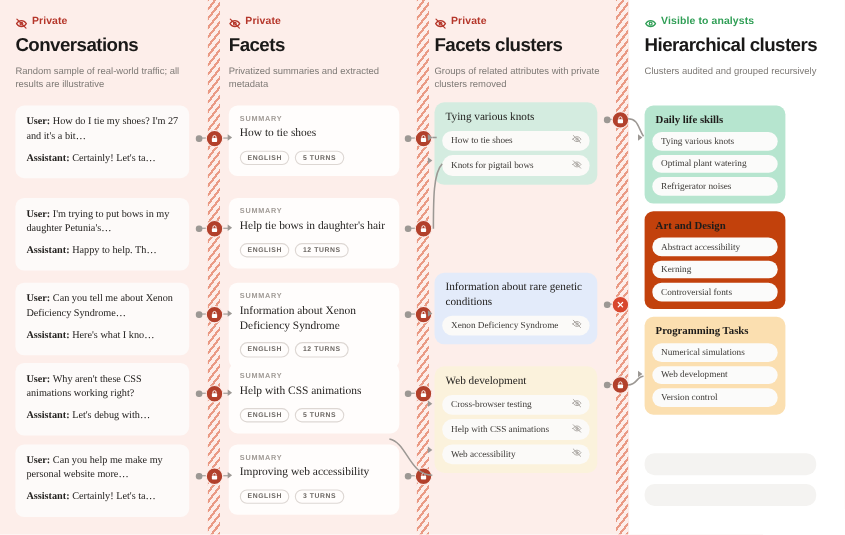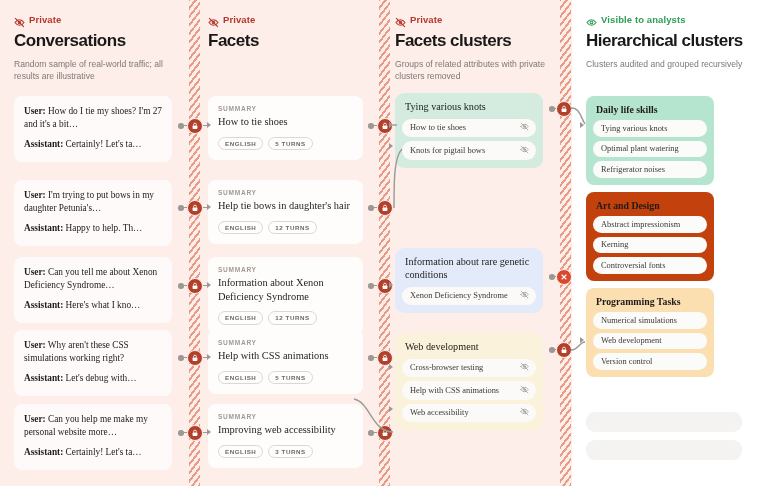--- a/index.html
+++ b/index.html
@@ -182,21 +182,21 @@
         <span>Happy to help. Th…</span></div>
     </div>
     <div class="conv-card" style="top:257px">
       <div class="line"><b>User:</b>
         <span>Can you tell me about Xenon Deficiency Syndrome…</span></div>
       <div class="line assist"><b>Assistant:</b>
         <span>Here's what I kno…</span></div>
     </div>
     <div class="conv-card" style="top:330px">
       <div class="line"><b>User:</b>
-        <span>Why aren't these CSS simulations working right?</span></div>
+        <span>Why aren't these CSS animations working right?</span></div>
       <div class="line assist"><b>Assistant:</b>
         <span>Let's debug with…</span></div>
     </div>
     <div class="conv-card" style="top:404px">
       <div class="line"><b>User:</b>
         <span>Can you help me make my personal website more…</span></div>
       <div class="line assist"><b>Assistant:</b>
         <span>Certainly! Let's ta…</span></div>
     </div>
   </div>
@@ -208,20 +208,21 @@
             <g fill="none" stroke="#b5362a" stroke-width="1.6" stroke-linecap="round">
               <path d="M1.5 8s2.6-4 6.5-4 6.5 4 6.5 4-2.6 4-6.5 4S1.5 8 1.5 8z"></path>
               <circle cx="8" cy="8" r="1.8"></circle>
               <path d="M2 2l12 12"></path>
             </g>
           </svg>
       </span>
       <span class="lbl">Private</span>
     </div>
     <h1 class="col-title">Facets</h1>
+    <p class="col-sub">Privatized summaries and extracted metadata</p>
 
     <div class="facet-card" style="top:96px">
       <div class="eyebrow">SUMMARY</div>
       <div class="ftitle">How to tie shoes</div>
       <div class="pill-row">
         <span class="pill">ENGLISH</span>
         <span class="pill">5 TURNS</span>
       </div>
     </div>
     <div class="facet-card" style="top:180px">
@@ -376,21 +377,21 @@
 
     <div class="hgroup" style="top:96px; background:#b6e5cf">
       <div class="htitle">Daily life skills</div>
       <div class="hchip">Tying various knots</div>
       <div class="hchip">Optimal plant watering</div>
       <div class="hchip">Refrigerator noises</div>
     </div>
 
     <div class="hgroup" style="top:192px; background:#c2410c">
       <div class="htitle">Art and Design</div>
-      <div class="hchip">Abstract impressionism</div>
+      <div class="hchip">Abstract accessibility</div>
       <div class="hchip">Kerning</div>
       <div class="hchip">Controversial fonts</div>
     </div>
 
     <div class="hgroup" style="top:288px; background:#fbdfb0">
       <div class="htitle">Programming Tasks</div>
       <div class="hchip">Numerical simulations</div>
       <div class="hchip">Web development</div>
       <div class="hchip">Version control</div>
     </div>

